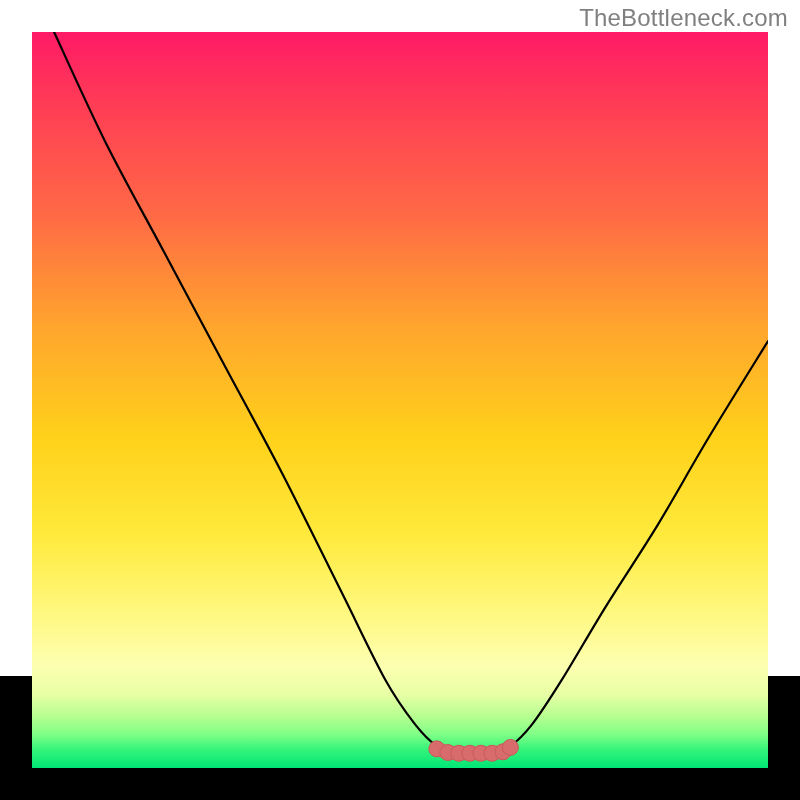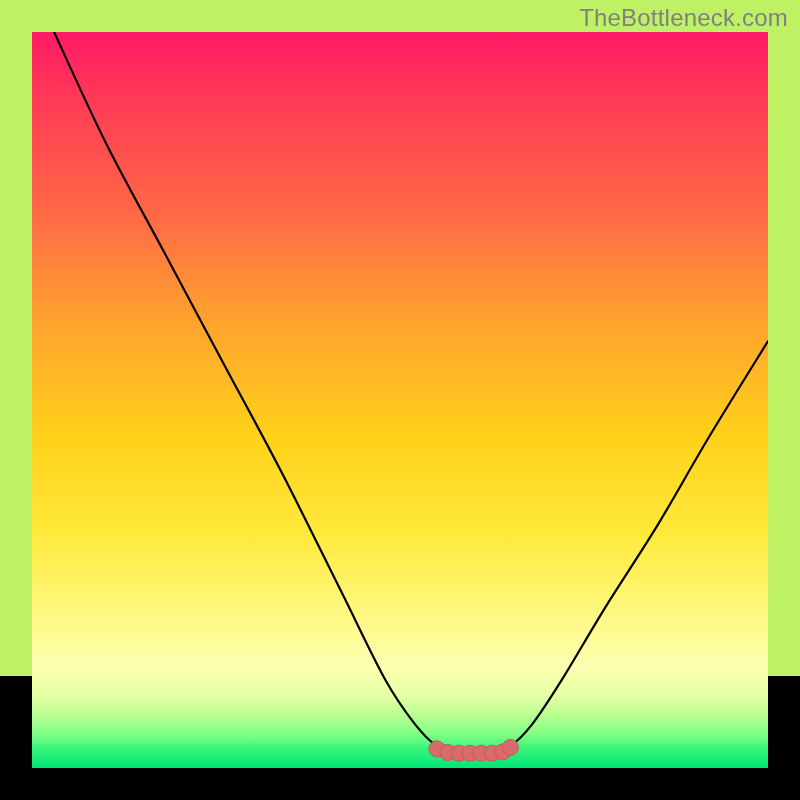--- a/index.html
+++ b/index.html
@@ -8,21 +8,21 @@
     width: 800px;
     height: 800px;
     background: #000;
     font-family: Arial, Helvetica, sans-serif;
     overflow: hidden;
   }
   .frame {
     position: relative;
     width: 800px;
     height: 676px;
-    background: #bef264;
+    background: #ffffff;
   }
   .plot {
     position: absolute;
     left: 32px;
     top: 32px;
     width: 736px;
     height: 736px;
     overflow: hidden;
   }
   .gradient-bg {

